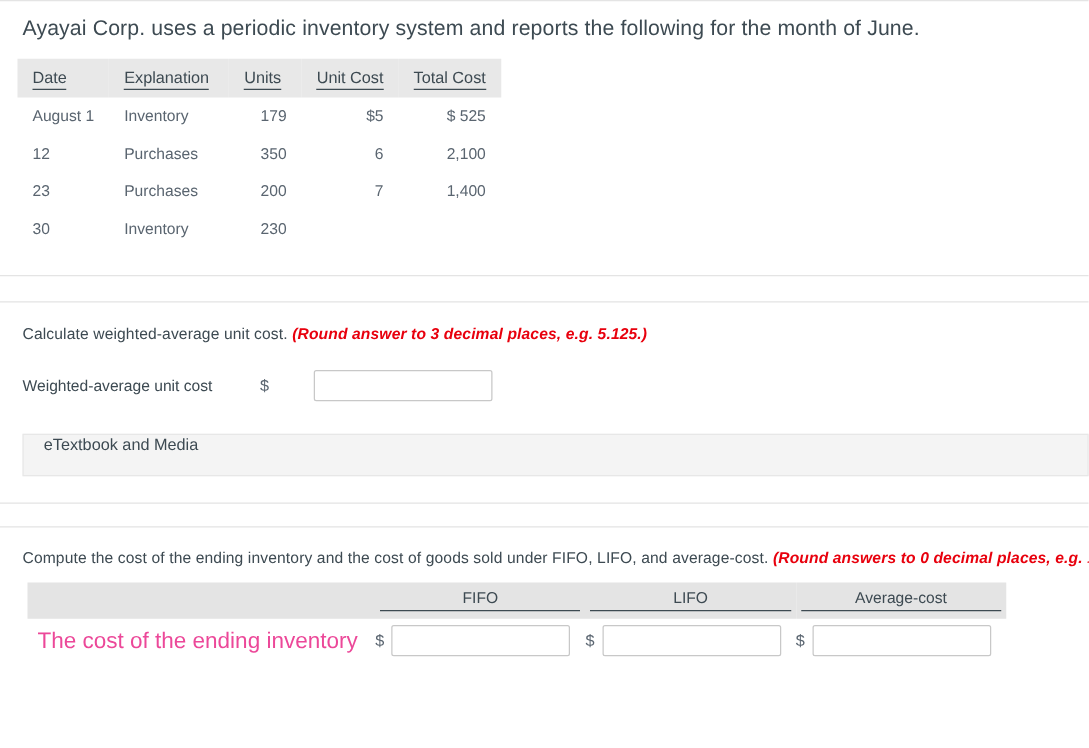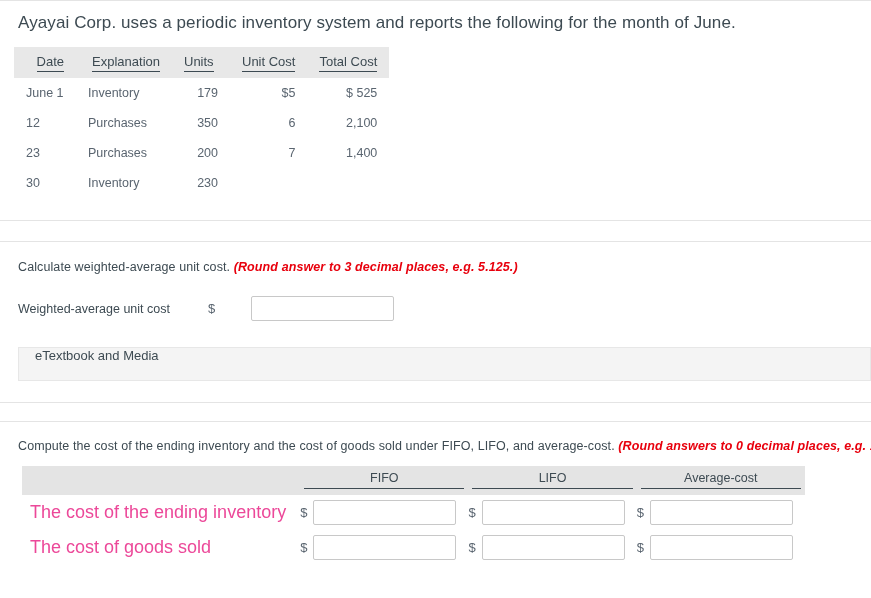--- a/index.html
+++ b/index.html
@@ -60,21 +60,21 @@
     padding: 8px 12px;
     color: #5a6570;
     white-space: nowrap;
   }
   .col-date   { text-align: left;  width: 62px; }
   .col-expl   { text-align: left;  width: 96px; }
   .col-units  { text-align: right; width: 58px; }
   .col-ucost  { text-align: right; width: 72px; }
   .col-tcost  { text-align: right; width: 74px; }
 
-  th.col-date, th.col-expl { text-align: right; }
+  th.col-date, th.col-expl { text-align: left; }
   th.col-units, th.col-ucost, th.col-tcost { text-align: left; }
 
   
   .q-block { padding-left: 18px; }
   .q-line {
     font-size: 12.5px;
     color: #3d4a52;
     letter-spacing: 0.1px;
     white-space: nowrap;
   }
@@ -191,21 +191,21 @@
       <tr>
         <th class="col-date"><span class="u">Date</span></th>
         <th class="col-expl"><span class="u">Explanation</span></th>
         <th class="col-units"><span class="u">Units</span></th>
         <th class="col-ucost"><span class="u">Unit Cost</span></th>
         <th class="col-tcost"><span class="u">Total Cost</span></th>
       </tr>
     </thead>
     <tbody>
       <tr>
-        <td class="col-date">June 1</td>
+        <td class="col-date">August 1</td>
         <td class="col-expl">Inventory</td>
         <td class="col-units">179</td>
         <td class="col-ucost">$5</td>
         <td class="col-tcost">$ 525</td>
       </tr>
       <tr>
         <td class="col-date">12</td>
         <td class="col-expl">Purchases</td>
         <td class="col-units">350</td>
         <td class="col-ucost">6</td>
@@ -297,36 +297,15 @@
             <input class="grid-in" type="text" value="" style="">
           </div>
         </td>
         <td class="cellwrap">
           <div class="cell-inner">
             <span class="dollar">$</span>
             <input class="grid-in" type="text" value="" style="">
           </div>
         </td>
       </tr>
-      <tr>
-        <td class="rowlabel">The cost of goods sold</td>
-        <td class="cellwrap">
-          <div class="cell-inner">
-            <span class="dollar">$</span>
-            <input class="grid-in" type="text" value="" style="">
-          </div>
-        </td>
-        <td class="cellwrap">
-          <div class="cell-inner">
-            <span class="dollar">$</span>
-            <input class="grid-in" type="text" value="" style="">
-          </div>
-        </td>
-        <td class="cellwrap">
-          <div class="cell-inner">
-            <span class="dollar">$</span>
-            <input class="grid-in" type="text" value="" style="">
-          </div>
-        </td>
-      </tr>
     </tbody>
   </table>
 </div>
 
 </body></html>

